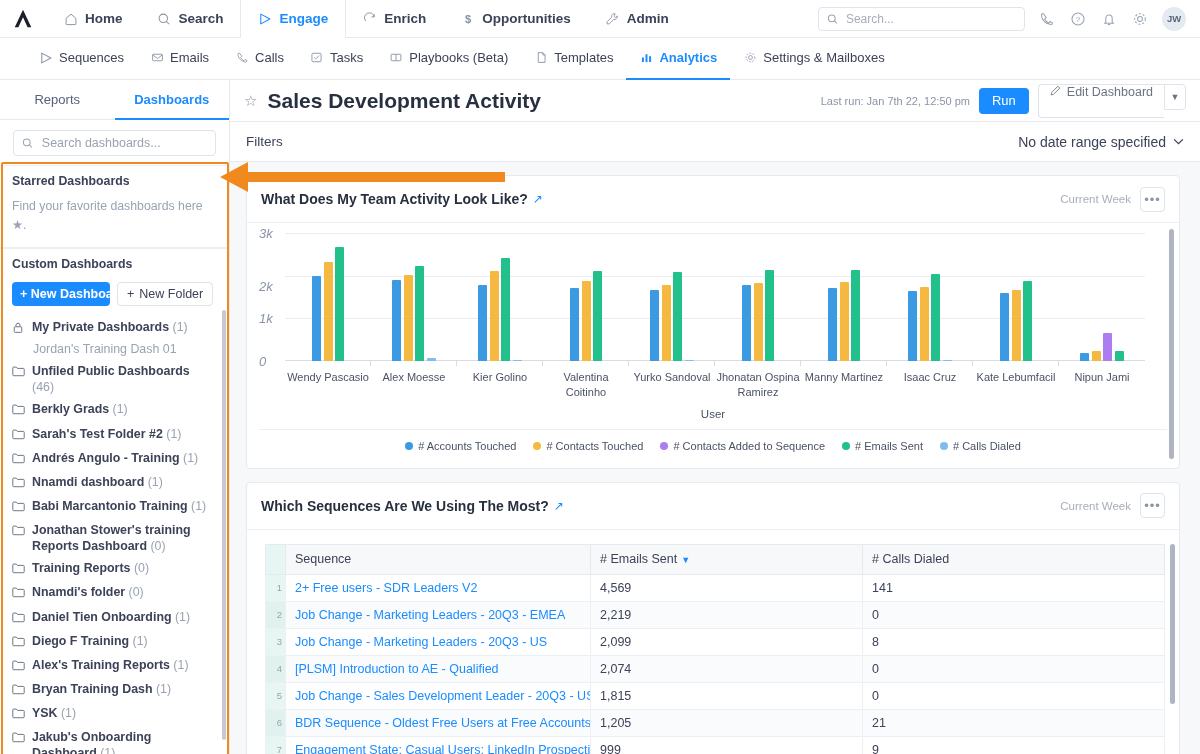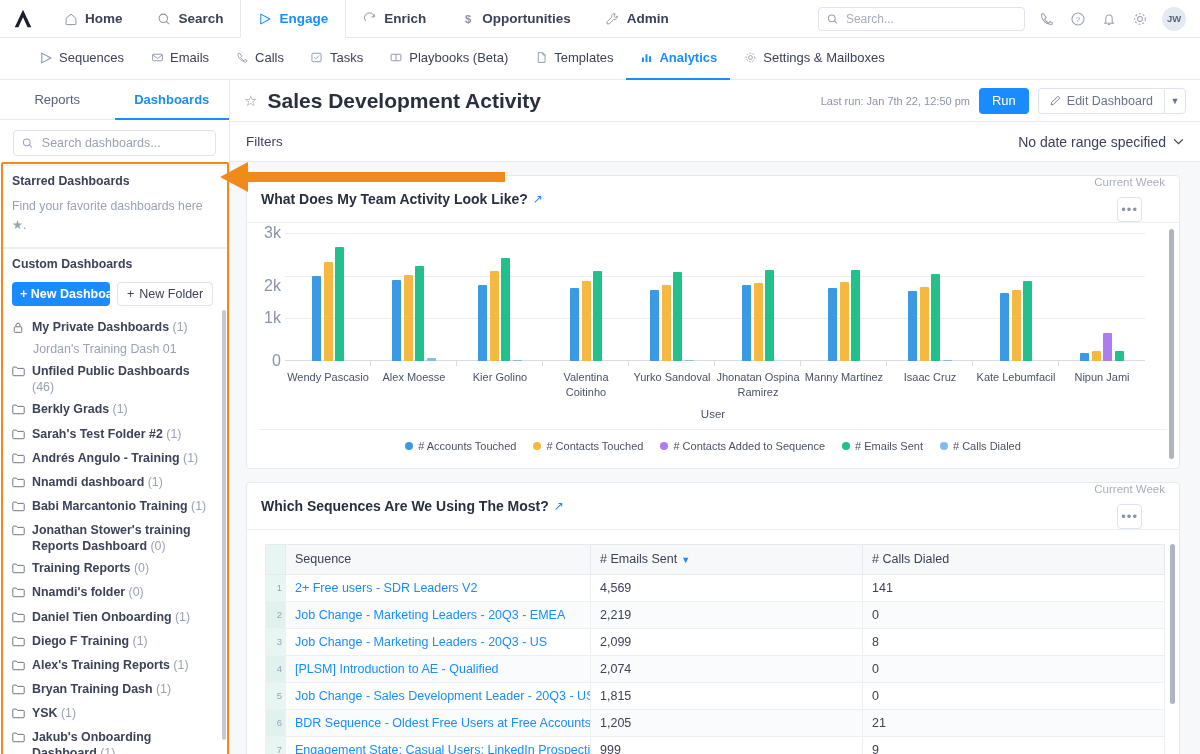--- a/index.html
+++ b/index.html
@@ -142,22 +142,22 @@
   .dash-title { font-size:21px; font-weight:bold; color:#28303f; }
   .dash-head-right { margin-left:auto; display:flex; align-items:center; gap:9px; }
   .lastrun { font-size:11px; color:#8a94a6; }
   .run-btn {
     background:#1a8cff; color:#fff; border:0; border-radius:4px; height:26px;
     padding:0 13px; font-size:13px; cursor:pointer; font-family:"Liberation Sans", sans-serif;
   }
   .edit-grp { display:flex; }
   .edit-btn {
     background:#fff; border:1px solid #dfe3eb; border-right:0; border-radius:4px 0 0 4px;
-    height:26px; padding:0 11px; font-size:12.5px; color:#6b7485;
-    display:flex; align-items:center; gap:6px; cursor:pointer; font-family:"Liberation Sans", sans-serif;
+    height:34px; padding:0 11px; font-size:12.5px; color:#6b7485;
+    display:flex; align-items:flex-start; gap:6px; cursor:pointer; font-family:"Liberation Sans", sans-serif;
   }
   .edit-caret {
     background:#fff; border:1px solid #dfe3eb; border-radius:0 4px 4px 0;
     height:26px; width:22px; display:flex; align-items:center; justify-content:center;
     font-size:9px; color:#6b7485; cursor:pointer;
   }
   .filter-bar {
     height:40px; background:#fff; display:flex; align-items:center;
     padding:0 16px; border-bottom:1px solid #e6e9ef;
   }
@@ -169,38 +169,38 @@
   .scroll-area { flex:1; overflow:hidden; padding:13px 20px 4px 16px; }
   .card {
     background:#fff; border:1px solid #e6e9ef; border-radius:4px; margin-bottom:13px;
   }
   .card-head {
     height:47px; display:flex; align-items:center; padding:0 14px;
     border-bottom:1px solid #eceff4;
   }
   .card-title { font-size:14px; font-weight:bold; color:#28303f; }
   .ext-link { color:#1a8cff; font-size:12px; margin-left:5px; }
-  .card-head-right { margin-left:auto; display:flex; align-items:center; gap:9px;flex-direction:column; }
+  .card-head-right { margin-left:auto; display:flex; align-items:center; gap:9px; }
   .period { font-size:11.5px; color:#a7aebb; }
   .kebab {
     width:25px; height:25px; border:1px solid #dfe3eb; border-radius:4px;
     display:flex; align-items:center; justify-content:center; color:#8a94a6;
     font-size:13px; cursor:pointer; letter-spacing:1px;
   }
 
   
   .chart-wrap { position:relative; padding:10px 12px 6px 12px; }
   .chart-scroll {
     position:absolute; right:5px; top:6px; width:5px; height:230px;
     background:#aeb4c0; border-radius:3px;
   }
   .plot { position:relative; height:128px; margin-left:26px; margin-right:22px; }
   .ylab {
-    position:absolute; left:-26px; font-size:16px; color:#8a94a6;
-    transform:translateY(-50%); width:22px; text-align:right;
+    position:absolute; left:-26px; font-size:13px; color:#8a94a6;
+    transform:translateY(-50%); width:22px; text-align:left;font-style:italic;
   }
   .gridline { position:absolute; left:0; right:0; height:1px; background:#ecedf1; }
   .axis0 { position:absolute; left:0; right:0; height:1px; background:#d9dce3; bottom:0; }
   .groups { position:absolute; left:0; right:0; bottom:0; top:0; display:flex; }
   .group { flex:1; position:relative; display:flex; align-items:flex-end; justify-content:center; gap:2.5px; }
   .group:not(:last-child):after {
     content:""; position:absolute; right:0; bottom:-5px; height:6px; width:1px; background:#d9dce3;
   }
   .bar { width:9px; border-radius:1px 1px 0 0; }
   .xlabels { display:flex; margin-left:26px; margin-right:22px; margin-top:9px; }

